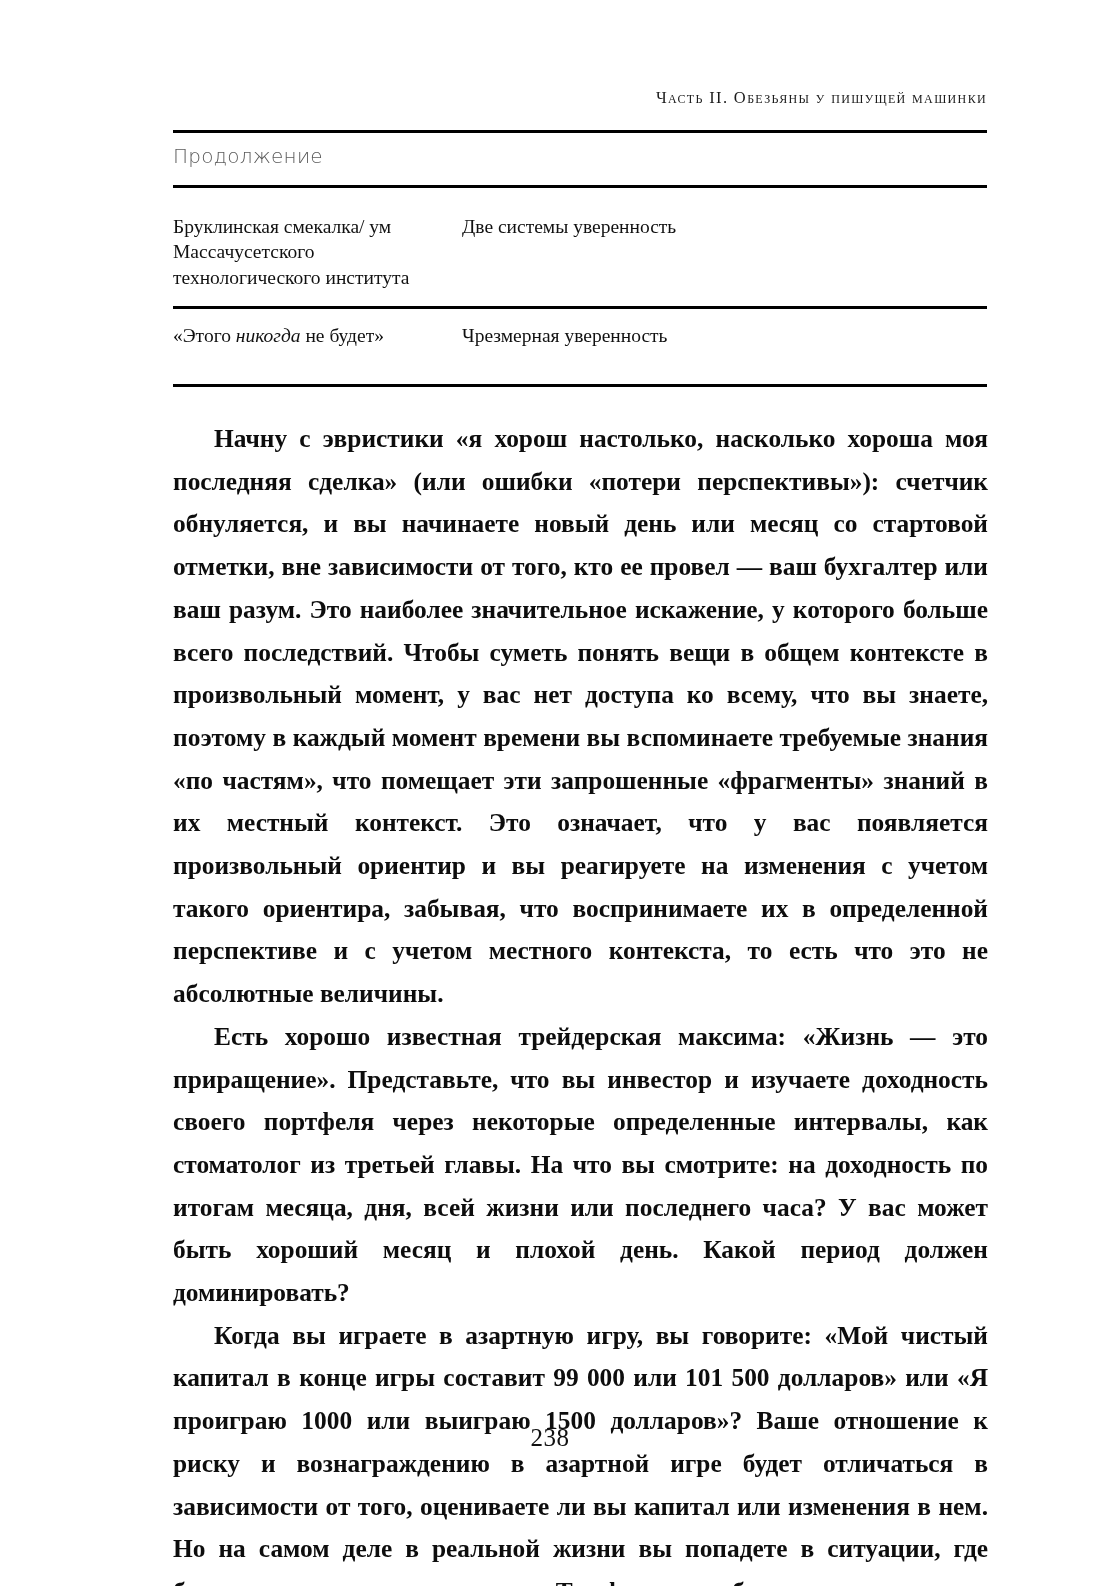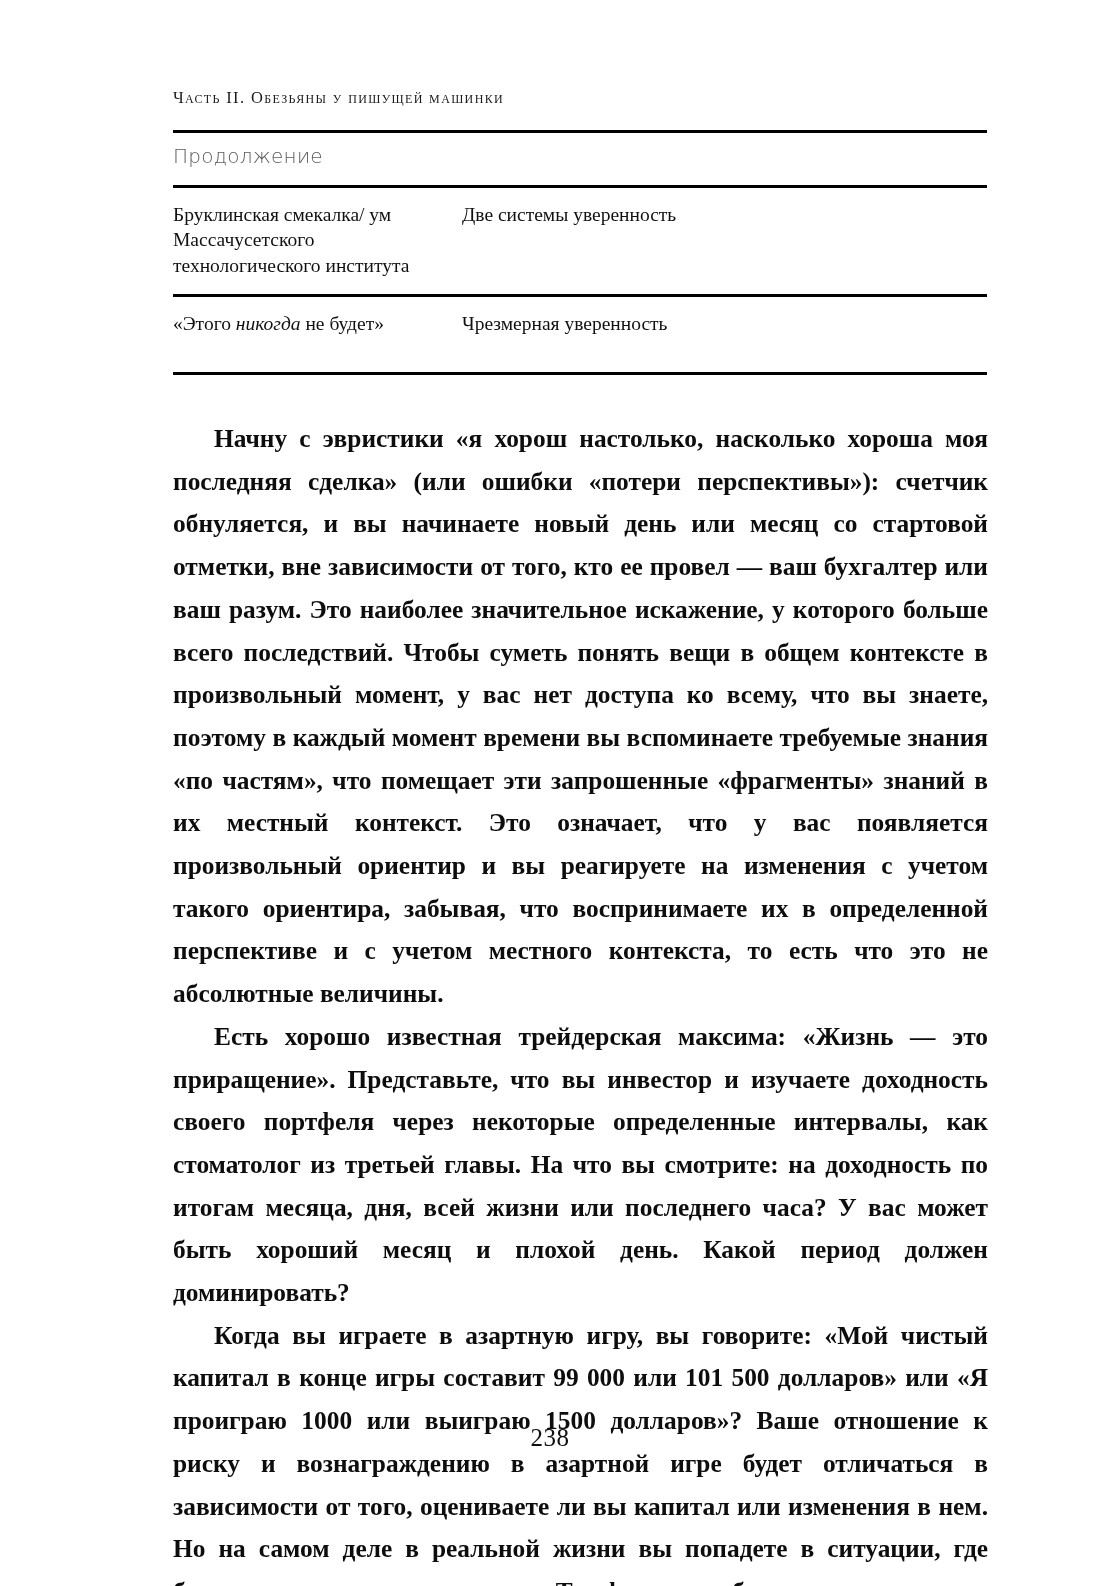--- a/index.html
+++ b/index.html
@@ -23,21 +23,21 @@
     inset: 0;
     background: #ffffff;
   }
 
   
   .running-head {
     position: absolute;
     left: 173px;
     top: 88px;
     width: 814px;
-    text-align: left;
+    text-align: right;
     font-family: "Liberation Serif", "DejaVu Serif", serif;
     font-size: 16.5px;
     font-variant: small-caps;
     letter-spacing: 1.35px;
     color: #1a1a1a;
     white-space: nowrap;
   }
 
   
   .table-block {
@@ -61,21 +61,21 @@
     color: #5b5b5b;
     padding: 12px 0 18px 0;
     letter-spacing: 0.2px;
     line-height: 1.1;
   }
 
   .trow {
     display: flex;
     align-items: flex-start;
   }
-  .trow-1 { padding: 14px 0 16px 0; }
+  .trow-1 { padding: 14px 0 16px 0; margin-top: 12px; }
   .trow-2 { padding: 14px 0 36px 0; }
 
   .tcell {
     font-family: "Liberation Serif", "DejaVu Serif", serif;
     font-size: 19.5px;
     line-height: 1.30;
     color: #111111;
   }
   .tcell em { font-style: italic; }
 

